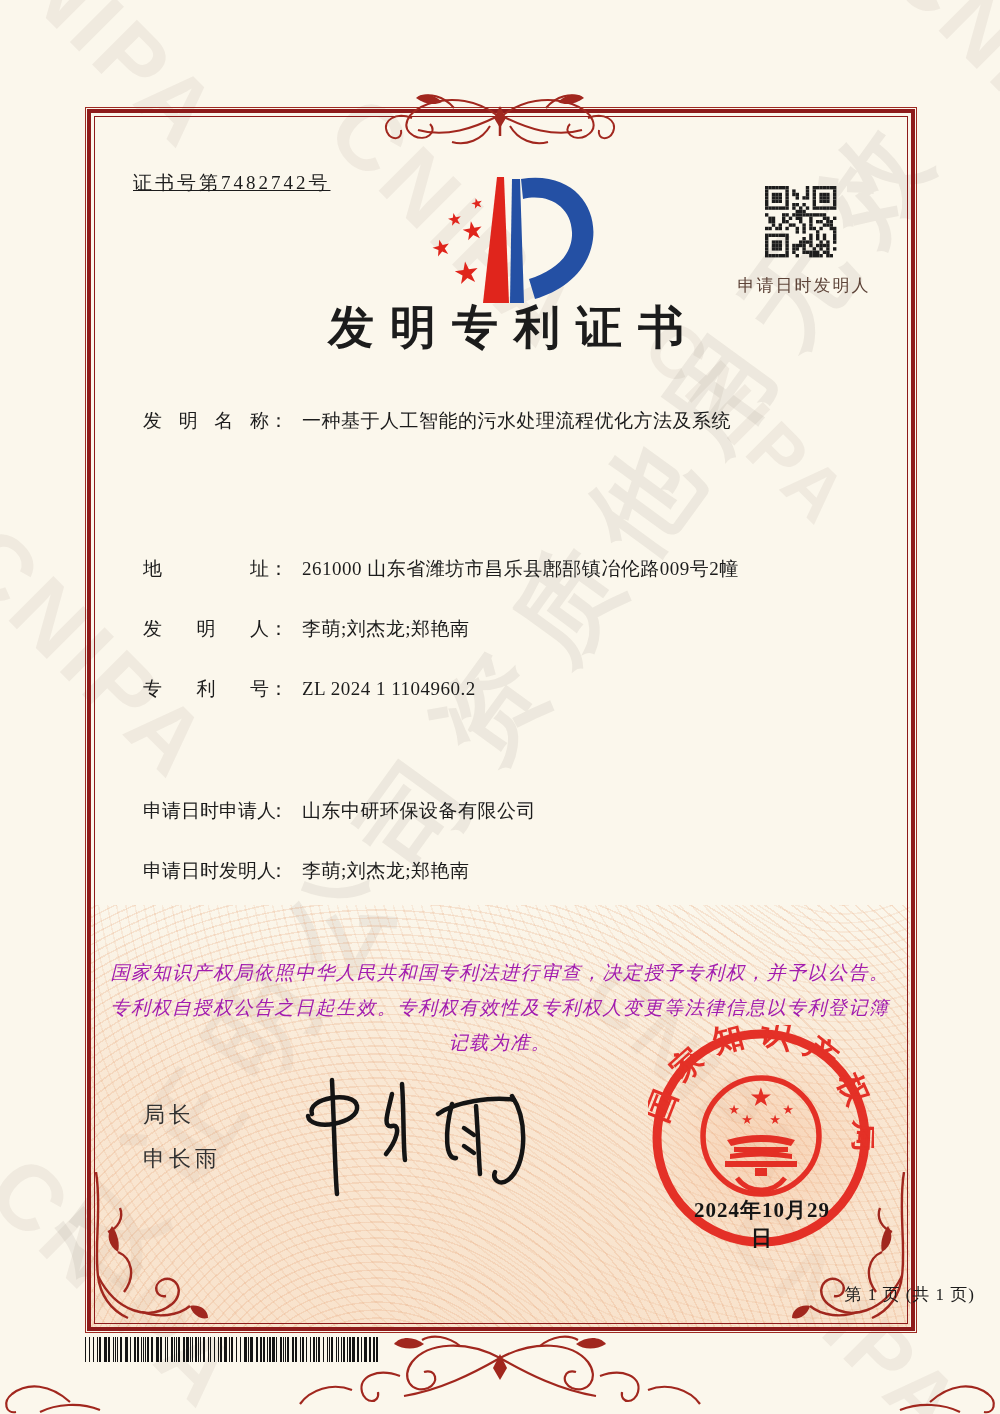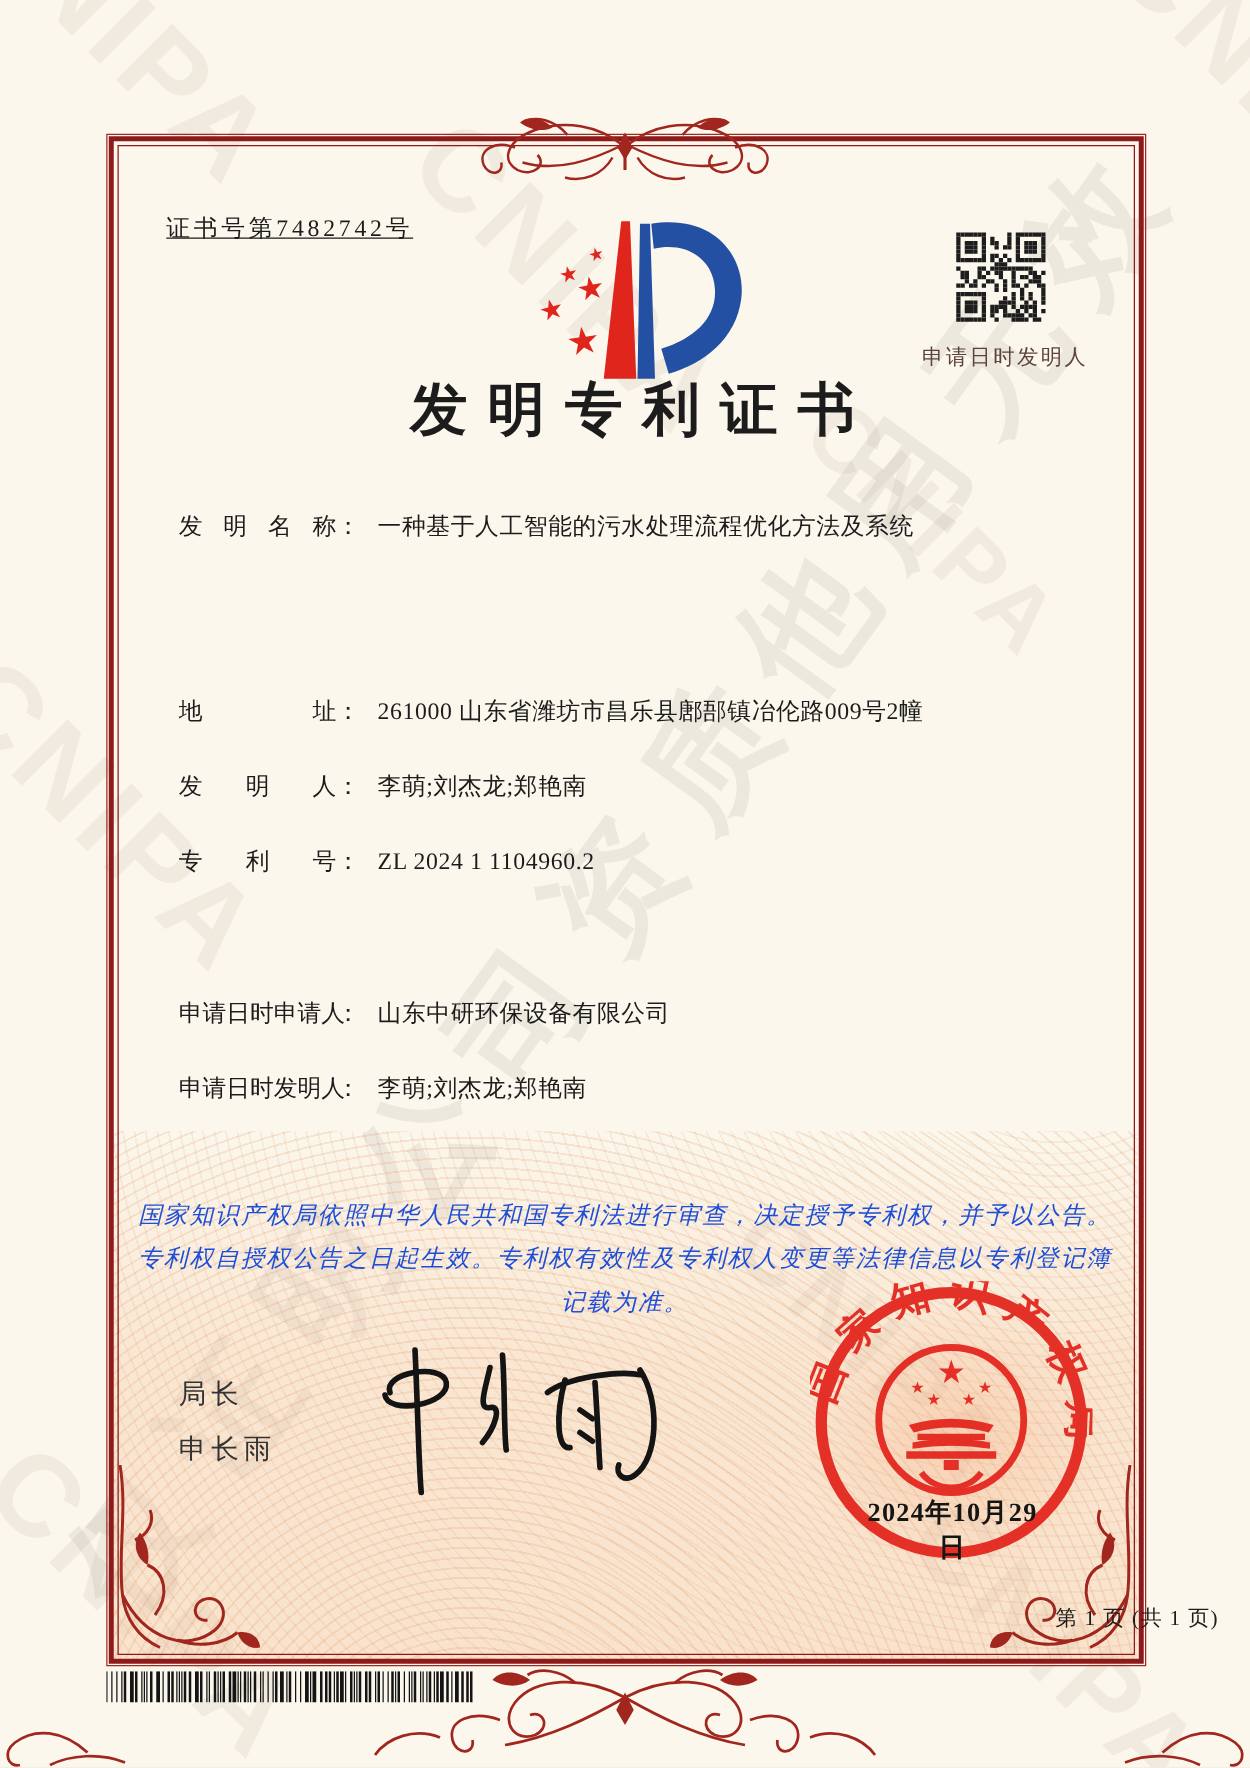--- a/index.html
+++ b/index.html
@@ -45,21 +45,21 @@
       letter-spacing:16px;padding-left:28px;box-sizing:border-box;z-index:3;}
   .row{position:absolute;left:143px;width:740px;font-size:19px;z-index:3;white-space:nowrap;}
   .flabel{display:inline-block;width:126px;text-align:justify;text-align-last:justify;vertical-align:top;}
   .fvalue{margin-left:14px;letter-spacing:0.5px;margin-top:32px;}
   .rpair{position:absolute;left:422px;top:0;}
   .rlabel{display:inline-block;width:102px;text-align:justify;text-align-last:justify;}
   .rvalue{margin-left:10px;}
   .r1{top:408px}.r2{top:496px}.r3{top:556px}.r4{top:616px}
   .r5{top:676px}.r6{top:738px}.r7{top:798px}.r8{top:858px}
   .statement{position:absolute;left:110px;top:955px;width:780px;z-index:3;font-size:19px;
-      font-style:italic;letter-spacing:1.5px;line-height:35px;text-align:center;color:#1d4ed8;}
+      font-style:italic;letter-spacing:1.5px;line-height:35px;text-align:center;color:#a21caf;}
   .sig-title{position:absolute;left:143px;top:1100px;font-size:22px;letter-spacing:4px;color:#333;z-index:3;text-align:center;}
   .sig-name{position:absolute;left:143px;top:1144px;font-size:22px;letter-spacing:4px;color:#333;z-index:3;}
   .signature{position:absolute;left:280px;top:1062px;z-index:3;}
   .seal{position:absolute;left:648px;top:1025px;z-index:3;opacity:.94;}
   .seal-date{position:absolute;left:687px;top:1196px;width:150px;text-align:center;font-size:21px;
       font-weight:bold;color:#151515;letter-spacing:1px;z-index:4;}
   .page-no{position:absolute;left:0;top:1283px;width:975px;text-align:right;font-size:17px;
       letter-spacing:1px;z-index:3;}
   .barcode{position:absolute;left:85px;top:1337px;width:302px;height:25px;z-index:3;}
 </style>

